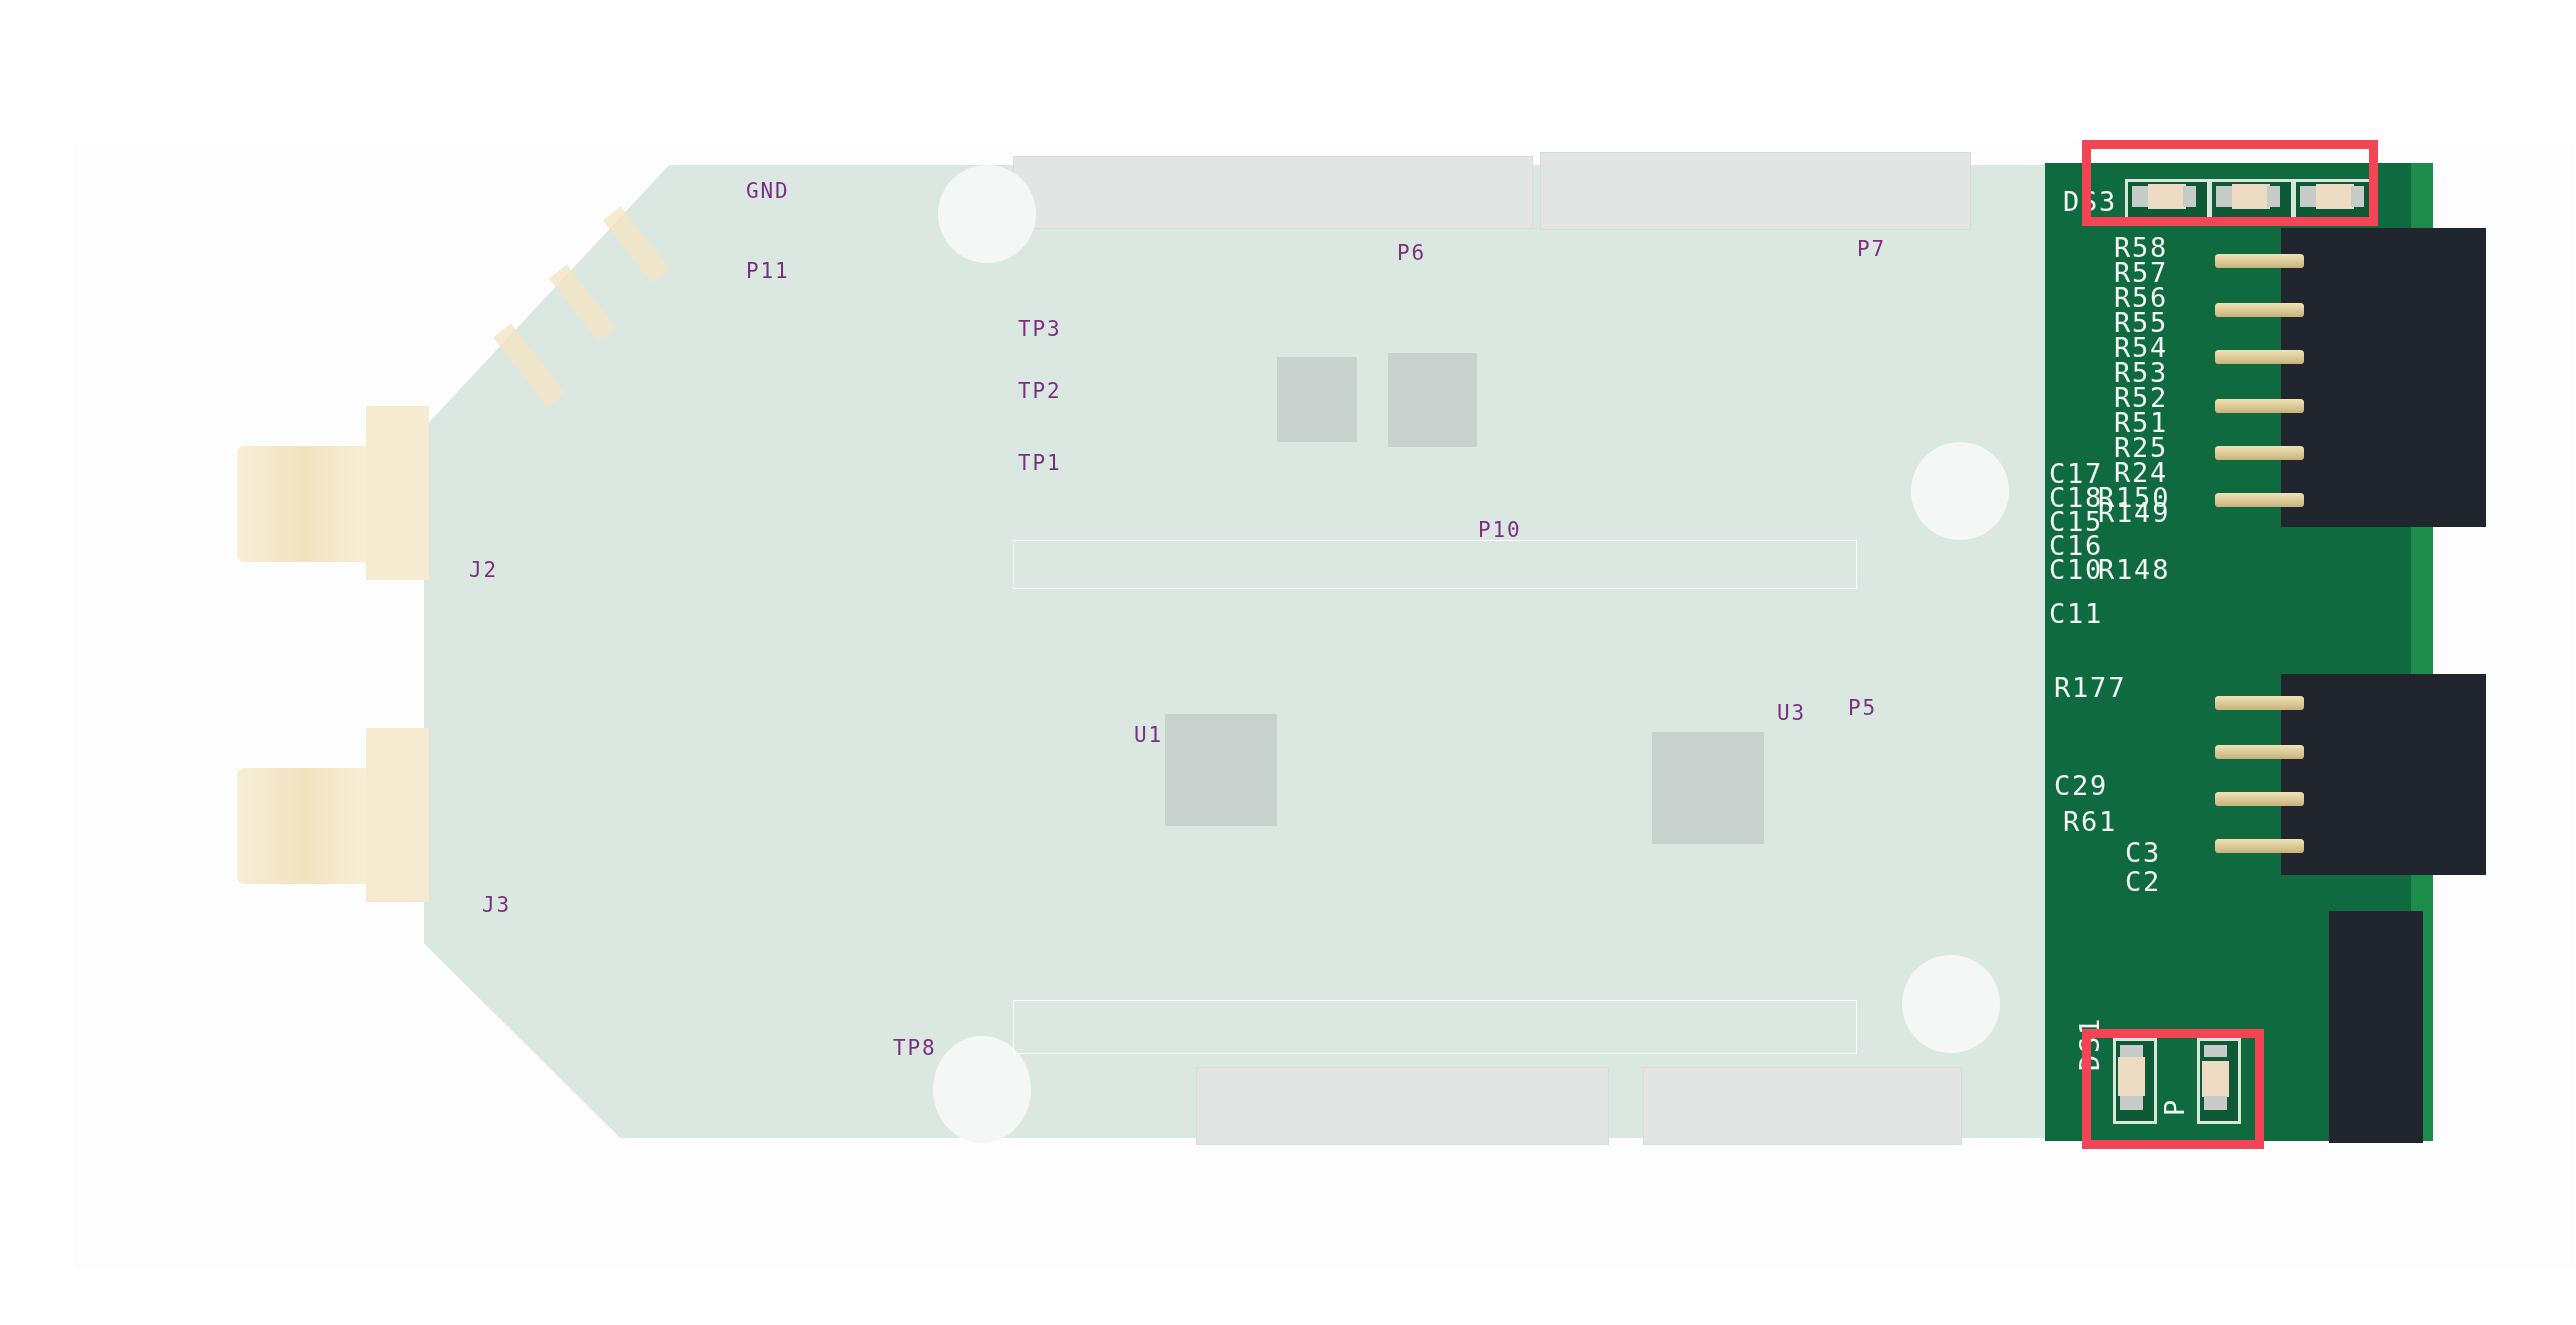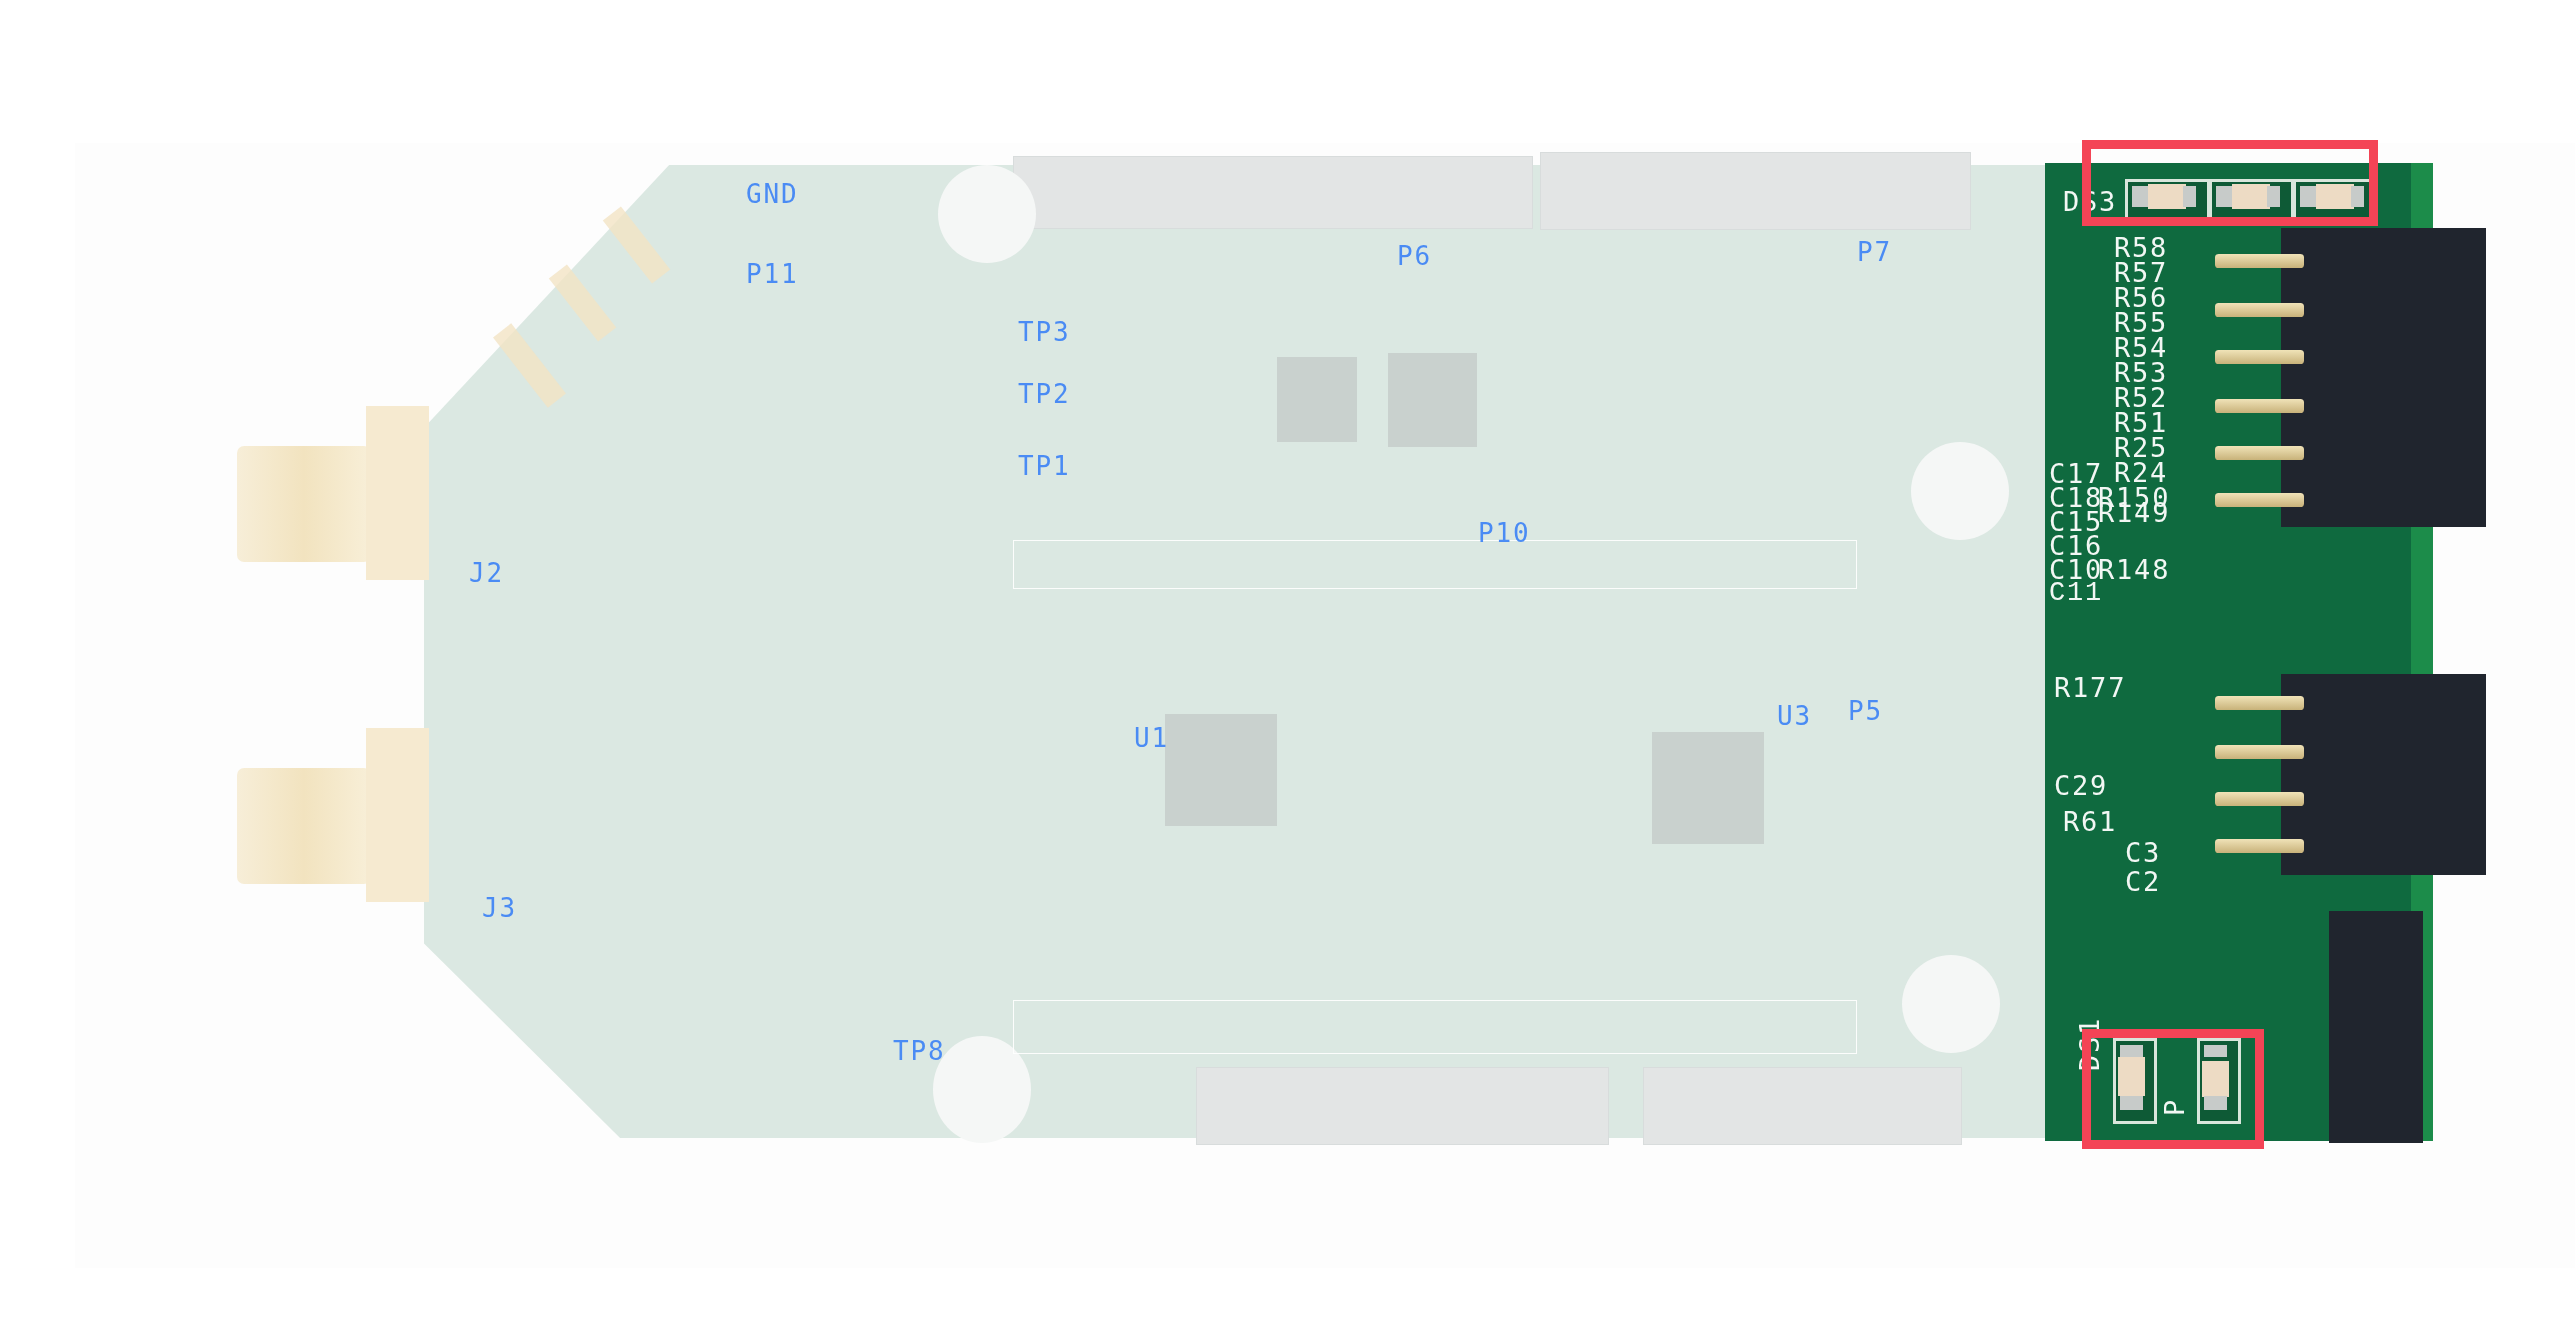--- a/index.html
+++ b/index.html
@@ -4,21 +4,21 @@
 <style>
   html,body{margin:0;padding:0;}
   body{width:2576px;height:1325px;background:#ffffff;position:relative;overflow:hidden;font-family:"DejaVu Sans Mono","Liberation Mono",monospace;}
   .abs{position:absolute;}
   .bgpanel{left:75px;top:143px;width:2500px;height:1125px;background:#fdfdfd;}
   .board-shape{left:424px;top:165px;width:1634px;height:973px;background:#dbe8e2;
     clip-path:polygon(15% 0%,100% 0%,100% 100%,12% 100%,0% 80%,0% 27%);}
   .vivid{left:2045px;top:163px;width:388px;height:978px;background:#0f6a3f;}
   .vivid-edge{left:2411px;top:163px;width:22px;height:978px;background:#1c8c4a;}
   .silk{color:#f2f7f4;font-size:27px;letter-spacing:1.8px;line-height:1;white-space:nowrap;}
-  .silk-faded{color:#3b82f6;font-size:26px;letter-spacing:1.8px;opacity:.9;white-space:nowrap;}
+  .silk-faded{color:#701a75;font-size:21px;letter-spacing:1.8px;opacity:.9;white-space:nowrap;}
   .header-faded{background:#e3e5e5;border:0.9px solid #d8dcdc;}
   .screw{border-radius:50%;background:#f5f7f6;}
   .sma{background:linear-gradient(90deg,#f7eed8,#f2e3bf,#f8efd8);border-radius:7.1px;}
   .sma-body{background:#f6ead0;}
   .black-hdr{background:#20252e;}
   .gold-pin{background:linear-gradient(#f0e3b8,#c8b27a);height:14.3px;border-radius:3.6px;}
   .led-footprint{border:3.6px solid #d9e6dc;background:#0e5a36;}
   .led-body{background:#eddbc4;}
   .led-pad{background:#c7cbc9;}
   .redbox{border:9px solid #f44456;box-sizing:border-box;}
@@ -107,21 +107,21 @@
 <div class="abs silk" style="left:2114px;top:359px;">R53</div>
 <div class="abs silk" style="left:2114px;top:384px;">R52</div>
 <div class="abs silk" style="left:2114px;top:409px;">R51</div>
 <div class="abs silk" style="left:2114px;top:434px;">R25</div>
 <div class="abs silk" style="left:2114px;top:459px;">R24</div>
 <div class="abs silk" style="left:2049px;top:460px;">C17</div>
 <div class="abs silk" style="left:2049px;top:484px;text-align:right;">C18</div>
 <div class="abs silk" style="left:2049px;top:508px;">C15</div>
 <div class="abs silk" style="left:2049px;top:532px;">C16</div>
 <div class="abs silk" style="left:2049px;top:556px;">C10</div>
-<div class="abs silk" style="left:2049px;top:580px;font-family:Liberation Mono, monospace;">C11</div>
+<div class="abs silk" style="left:2049px;top:600px;">C11</div>
 <div class="abs silk" style="left:2098px;top:484px;">R150</div>
 <div class="abs silk" style="left:2098px;top:499px;">R149</div>
 <div class="abs silk" style="left:2098px;top:556px;">R148</div>
 <div class="abs silk" style="left:2054px;top:674px;">R177</div>
 <div class="abs silk" style="left:2054px;top:772px;">C29</div>
 <div class="abs silk" style="left:2063px;top:808px;">R61</div>
 <div class="abs silk" style="left:2125px;top:839px;">C3</div>
 <div class="abs silk" style="left:2125px;top:868px;">C2</div>
 
 <div class="abs silk" style="left:2063px;top:188px;">DS3</div>

